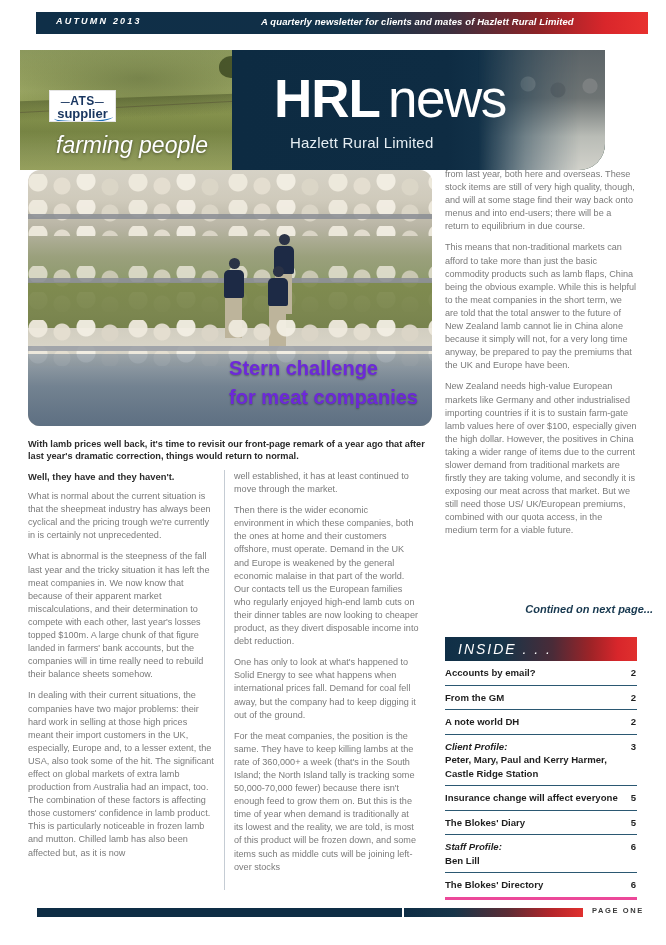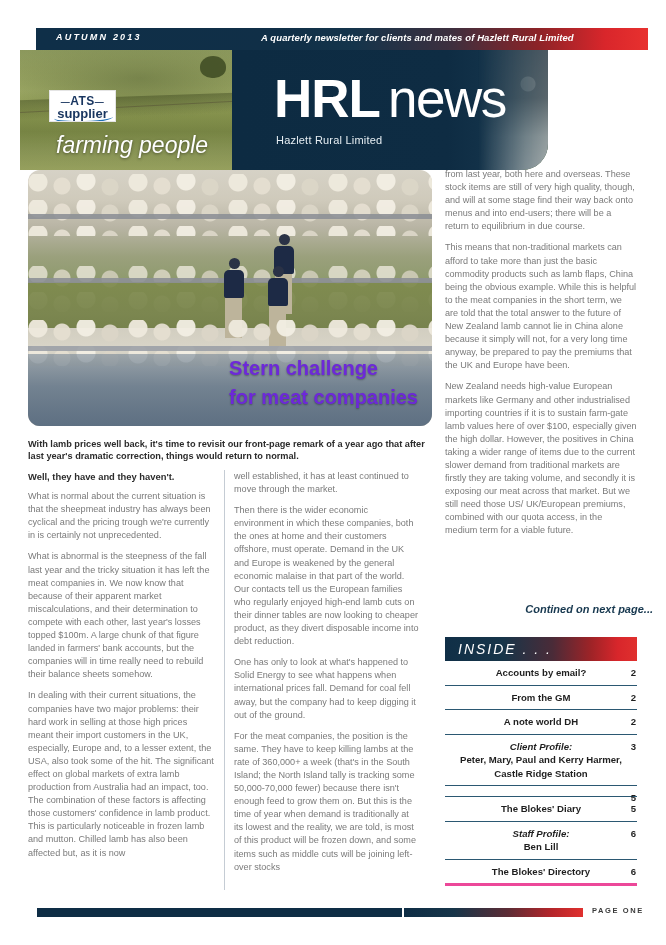--- a/index.html
+++ b/index.html
@@ -9,35 +9,35 @@
     background:#ffffff;
     font-family:"Liberation Sans", sans-serif;
     color:#4d4d4d;
     overflow:hidden;
     position:relative;
   }
   .page{position:absolute;left:0;top:0;width:666px;height:945px;background:#fff;}
 
   
   .topbar{
-    position:absolute;left:36px;top:28px;width:612px;height:22px;
+    position:absolute;left:36px;top:12px;width:612px;height:22px;
     background:linear-gradient(90deg,#0f2f48 0%,#102f47 40%,#14344b 52%,#3e2f3e 68%,#8c2327 82%,#d9262b 93%,#e8312f 100%);
   }
   .topbar .issue{
     position:absolute;left:20px;top:4px;
     font-size:9px;letter-spacing:2.2px;color:#ffffff;font-style:italic;font-weight:bold;
   }
   .topbar .tagline{
     position:absolute;left:225px;top:4px;
     font-size:9.5px;color:#ffffff;font-style:italic;font-weight:bold;letter-spacing:.1px;
   }
 
   
   .masthead{
-    position:absolute;left:20px;top:50px;width:528px;height:120px;
+    position:absolute;left:20px;top:50px;width:585px;height:120px;
     border-radius:0 0 26px 0;
     overflow:hidden;
   }
   
   .mh-photo{
     position:absolute;inset:0;
     background:
       linear-gradient(180deg, rgba(255,255,255,.10) 0%, rgba(0,0,0,.10) 100%),
       radial-gradient(ellipse 200px 60px at 120px 28px, #6f7d3e 0%, rgba(111,125,62,0) 70%),
       radial-gradient(ellipse 260px 70px at 420px 24px, #5a6b35 0%, rgba(90,107,53,0) 70%),
@@ -93,22 +93,22 @@
             mask-image:linear-gradient(90deg,rgba(0,0,0,0) 0%,rgba(0,0,0,.55) 28%,rgba(0,0,0,1) 60%);
   }
   .mh-title{
     position:absolute;left:42px;top:22px;
     font-size:53px;line-height:53px;font-weight:bold;color:#ffffff;letter-spacing:-1.5px;
     white-space:nowrap;
   }
   .mh-title .hrl{letter-spacing:-1px;}
   .mh-title .news{font-weight:normal;margin-left:8px;}
   .mh-sub{
-    position:absolute;left:44px;top:84px;
-    font-size:11px;color:#e6eef3;letter-spacing:.2px;
+    position:absolute;left:58px;top:84px;
+    font-size:15px;color:#e6eef3;letter-spacing:.2px;
   }
 
   
   .hero{
     position:absolute;left:28px;top:170px;width:404px;height:256px;
     border-radius:12px;overflow:hidden;
   }
   .hero-img{
     position:absolute;inset:0;
     background:
@@ -182,21 +182,21 @@
   .inside{position:absolute;left:445px;top:637px;width:192px;}
   .inside-hd{
     height:24px;width:192px;
     background:linear-gradient(90deg,#102f47 0%,#173549 30%,#4a2b38 56%,#9e2327 76%,#d8262b 90%,#e0302e 100%);
     position:relative;
   }
   .inside-hd span{
     position:absolute;left:13px;top:4px;font-size:14px;font-style:italic;color:#fff;
     letter-spacing:2px;font-weight:normal;
   }
-  .inside ul{list-style:none;margin:0;padding:0;text-align:center;}
+  .inside ul{list-style:none;margin:0;padding:0;}
   .inside li{
     position:relative;border-bottom:1.6px solid #2b5872;
     padding:5px 0 5px 0;font-size:9.6px;color:#1f1f1f;font-weight:bold;
     line-height:13.5px;
   }
   .inside li.first{border-top:none;}
   .inside li .pg{position:absolute;right:1px;top:5px;font-weight:bold;font-size:9.6px;color:#1f1f1f;}
   .inside li .it{font-style:italic;font-weight:bold;display:block;}
   .inside li .nm{display:block;font-weight:bold;}
   .inside li:last-child{border-bottom:3px solid #ec4899;}
@@ -322,20 +322,21 @@
       <li>
         <span class="nm">A note world DH</span>
         <span class="pg">2</span>
       </li>
       <li>
         <span class="it">Client Profile:</span>
         <span class="nm">Peter, Mary, Paul and Kerry Harmer, Castle Ridge Station</span>
         <span class="pg">3</span>
       </li>
       <li>
+        <span class="nm">Insurance change will affect everyone</span>
         <span class="pg">5</span>
       </li>
       <li>
         <span class="nm">The Blokes' Diary</span>
         <span class="pg">5</span>
       </li>
       <li>
         <span class="it">Staff Profile:</span>
         <span class="nm">Ben Lill</span>
         <span class="pg">6</span>

